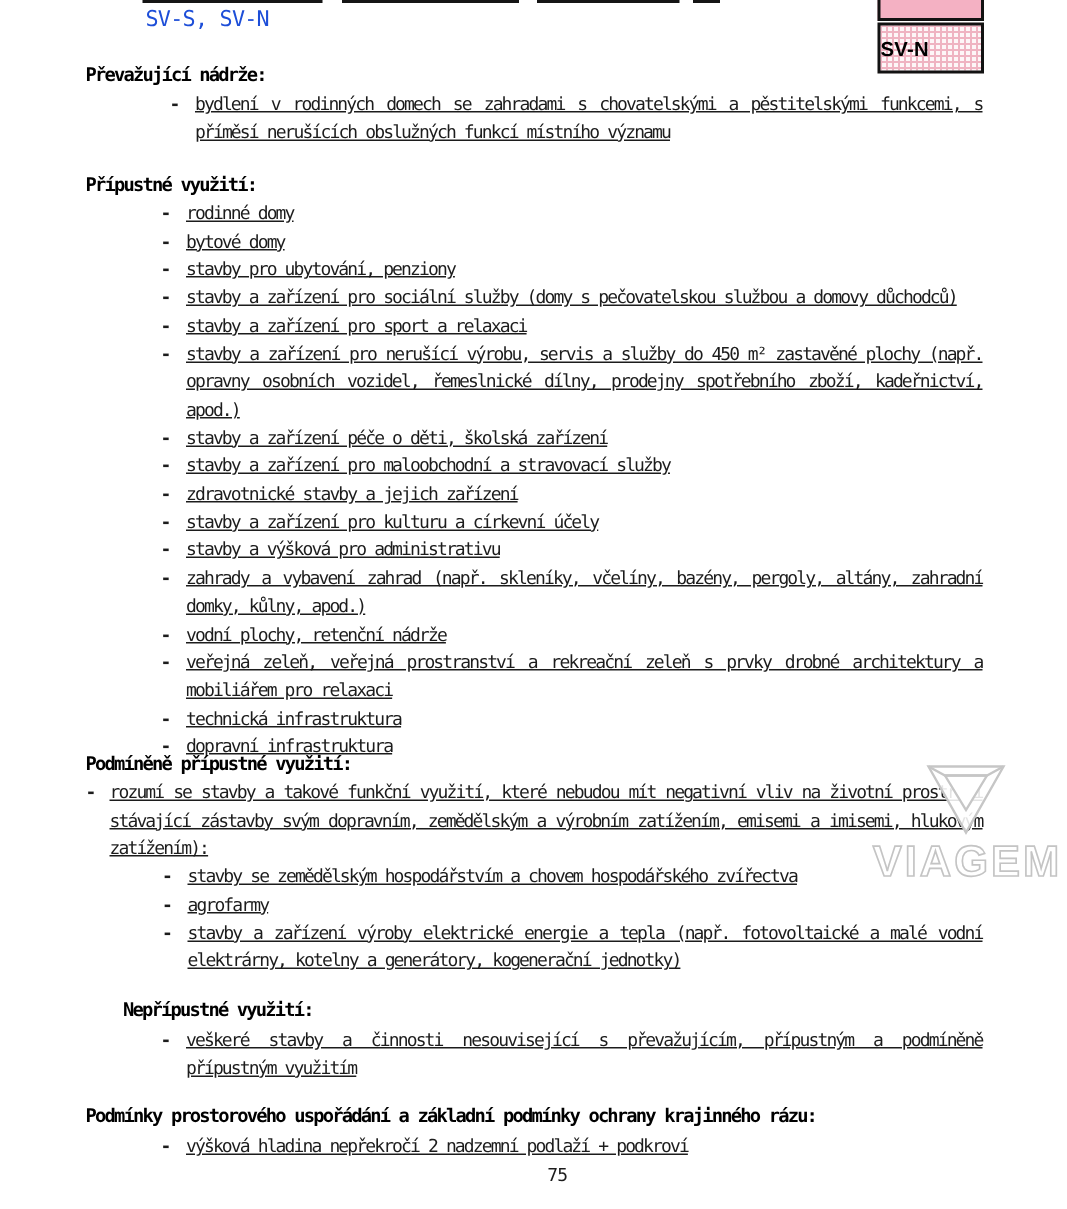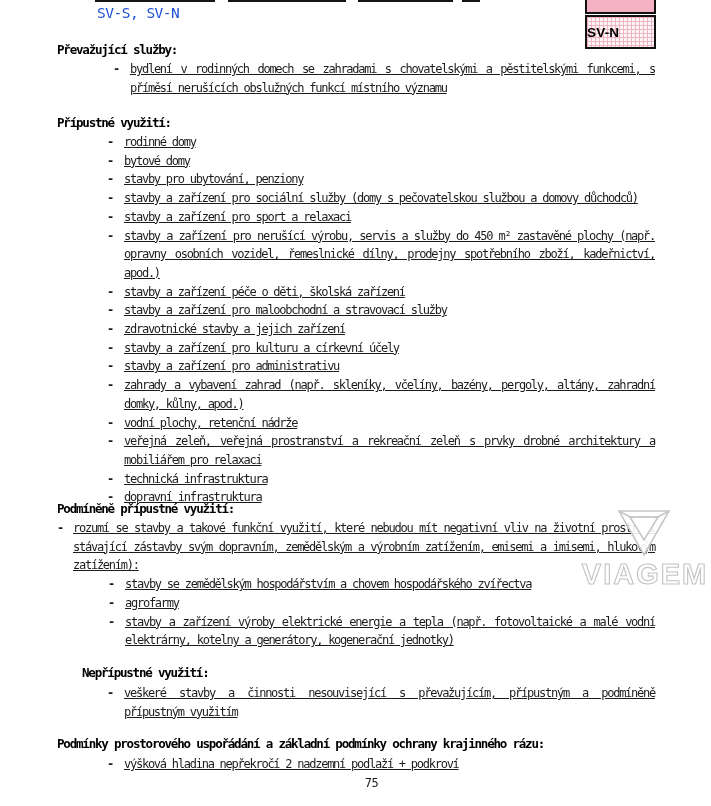--- a/index.html
+++ b/index.html
@@ -48,38 +48,38 @@
   <div class="frag" style="left:358px;width:95px;"></div>
   <div class="frag" style="left:462px;width:18px;"></div>
 
   <div class="legend-solid"></div>
   <div class="legend-hatch">
     <span class="lbl">SV-N</span>
   </div>
 
   <div class="doc-title">SV-S, SV-N</div>
 
-  <div class="h" style="left:57px;top:42px;">Převažující služby:</div>
+  <div class="h" style="left:57px;top:42px;">Převažující nádrže:</div>
   <div class="list" style="left:130px;top:60px;width:525px;">
     <div class="it">bydlení v rodinných domech se zahradami s chovatelskými a pěstitelskými funkcemi, s příměsí nerušících obslužných funkcí místního významu</div>
   </div>
 
   <div class="h" style="left:57px;top:115px;">Přípustné využití:</div>
   <div class="list" style="left:124px;top:133px;width:531px;">
     <div class="it">rodinné domy</div>
     <div class="it">bytové domy</div>
     <div class="it">stavby pro ubytování, penziony</div>
     <div class="it">stavby a zařízení pro sociální služby (domy s pečovatelskou službou a domovy důchodců)</div>
     <div class="it">stavby a zařízení pro sport a relaxaci</div>
     <div class="it">stavby a zařízení pro nerušící výrobu, servis a služby do 450 m² zastavěné plochy (např. opravny osobních vozidel, řemeslnické dílny, prodejny spotřebního zboží, kadeřnictví, apod.)</div>
     <div class="it">stavby a zařízení péče o děti, školská zařízení</div>
     <div class="it">stavby a zařízení pro maloobchodní a stravovací služby</div>
     <div class="it">zdravotnické stavby a jejich zařízení</div>
     <div class="it">stavby a zařízení pro kulturu a církevní účely</div>
-    <div class="it">stavby a zařízení pro administrativu</div>
+    <div class="it">stavby a výšková pro administrativu</div>
     <div class="it">zahrady a vybavení zahrad (např. skleníky, včelíny, bazény, pergoly, altány, zahradní domky, kůlny, apod.)</div>
     <div class="it">vodní plochy, retenční nádrže</div>
     <div class="it">veřejná zeleň, veřejná prostranství a rekreační zeleň s prvky drobné architektury a mobiliářem pro relaxaci</div>
     <div class="it">technická infrastruktura</div>
     <div class="it">dopravní infrastruktura</div>
   </div>
 
   <div class="h" style="left:57px;top:501px;">Podmíněně přípustné využití:</div>
   <div class="list" style="left:73px;top:519px;width:582px;">
     <div class="it it0">rozumí se stavby a takové funkční využití, které nebudou mít negativní vliv na životní prostředí stávající zástavby svým dopravním, zemědělským a výrobním zatížením, emisemi a imisemi, hlukovým zatížením):</div>

